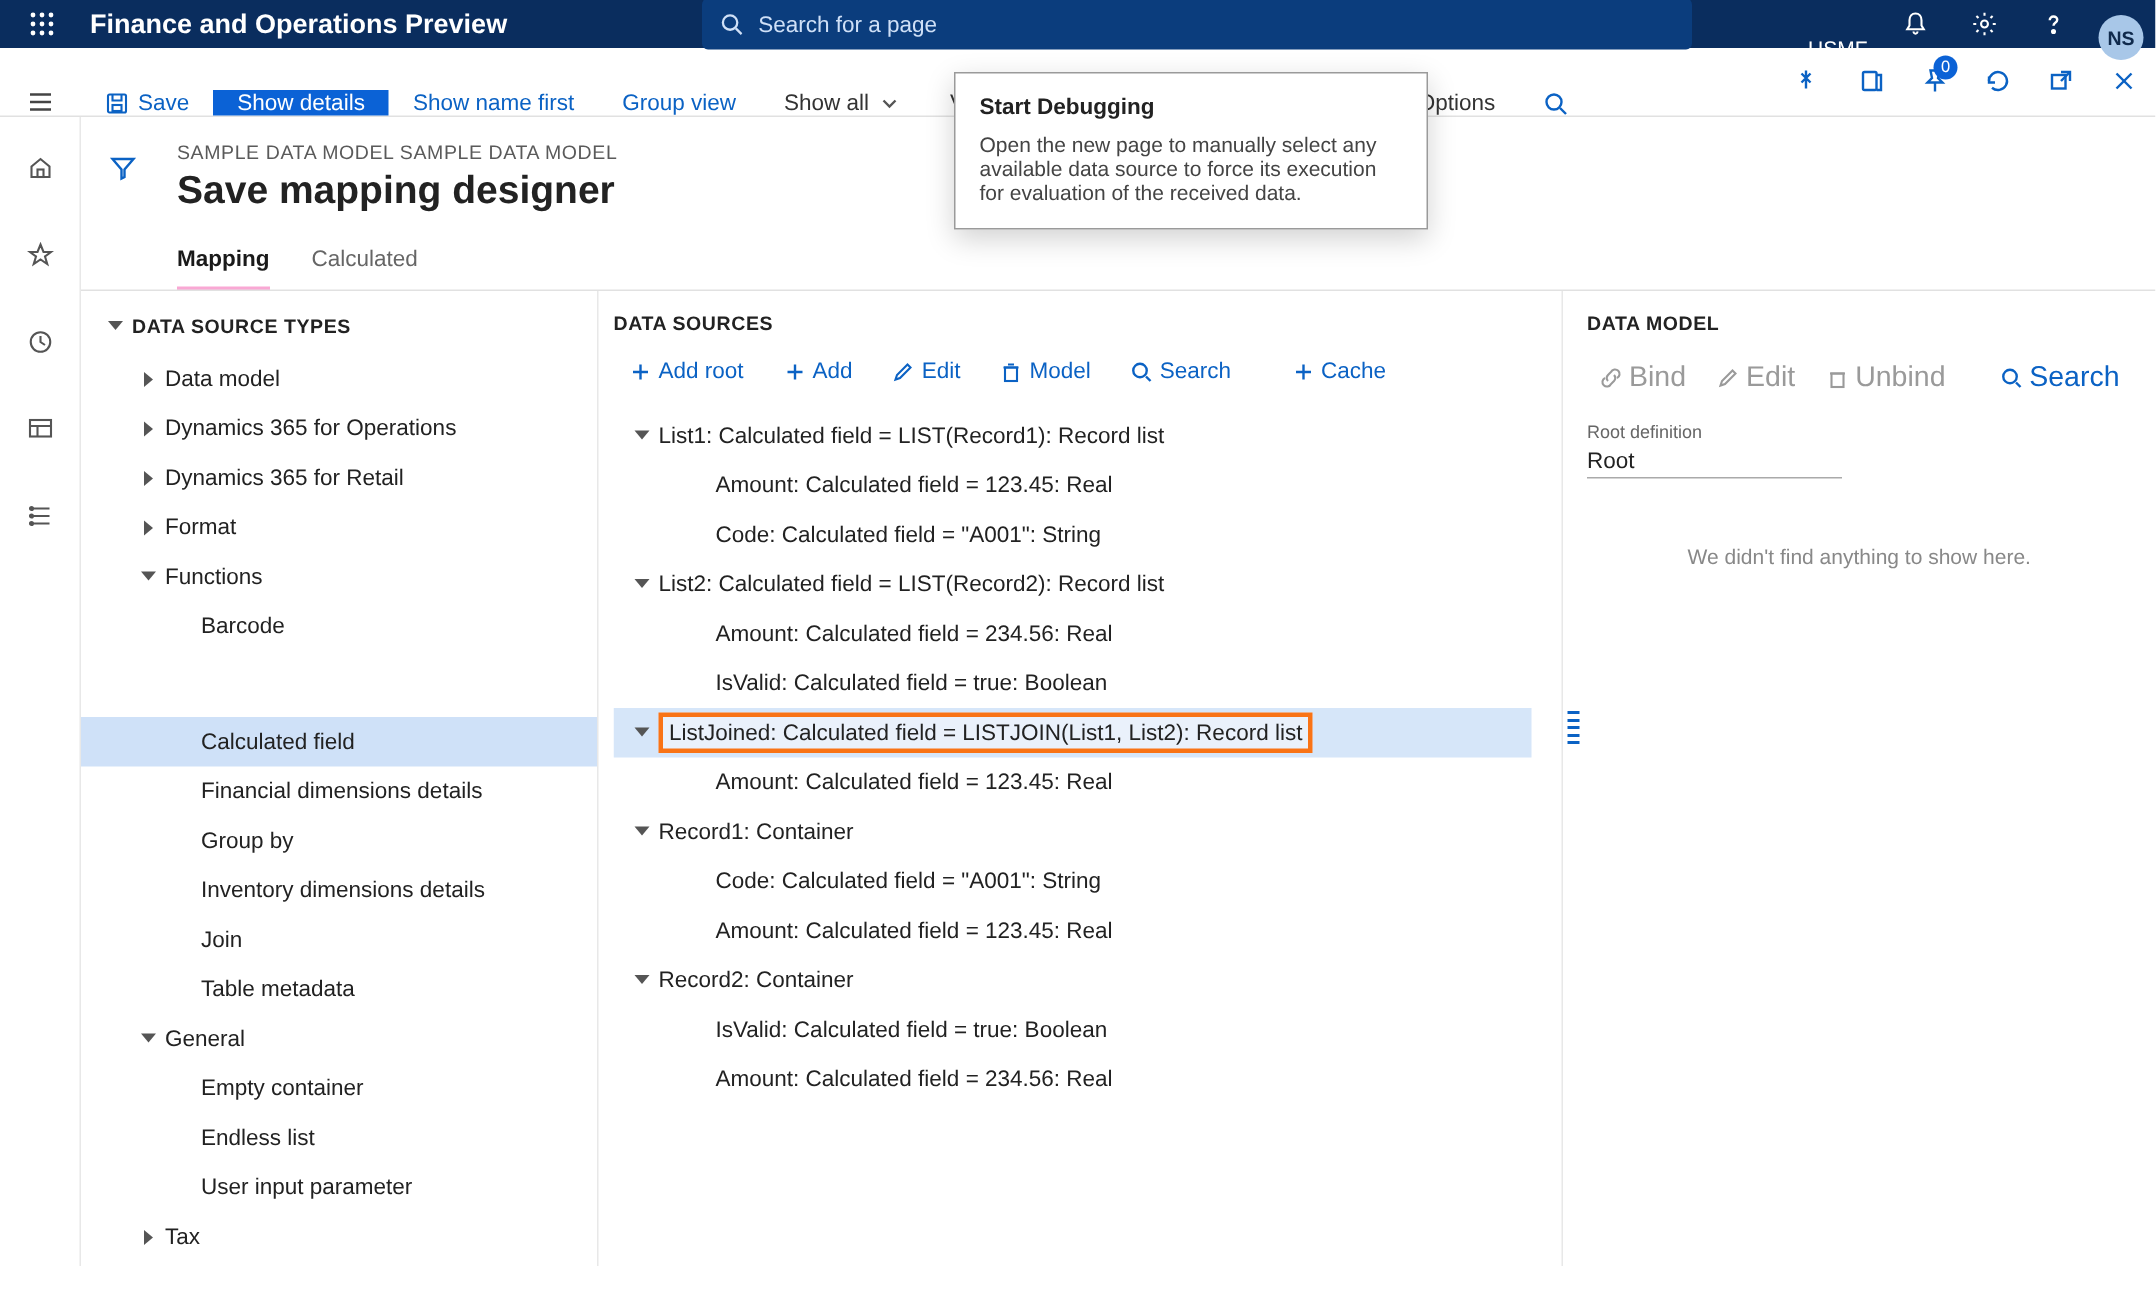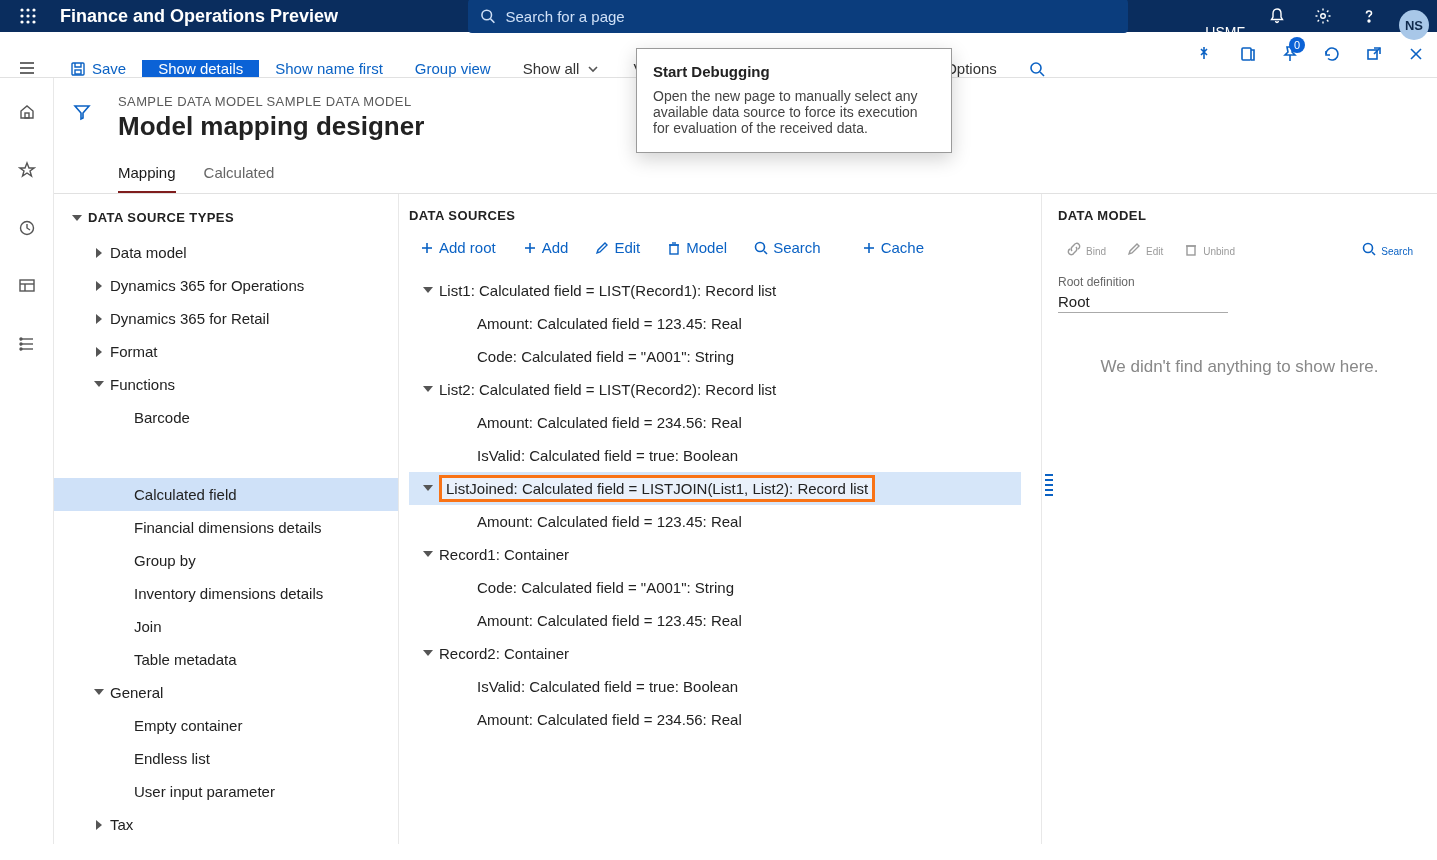--- a/index.html
+++ b/index.html
@@ -34,21 +34,21 @@
 .body { display: flex; height: calc(860px - 48px - 46px); }
 .navrail { width: 54px; border-right: 1px solid #e8e8e8; display: flex; flex-direction: column; align-items: center; padding-top: 18px; gap: 26px; color: #555; }
 .navrail .rail-btn { width: 54px; height: 32px; display: flex; align-items: center; justify-content: center; cursor: pointer; }
 
 .main { flex: 1; display: flex; flex-direction: column; position: relative; }
 .page-head { padding: 16px 18px 0 64px; }
 .breadcrumb { font-size: 13px; color: #5a5a5a; letter-spacing: 0.4px; }
 .page-title { font-size: 26px; font-weight: 600; color: #222; margin-top: 2px; }
 .tabs { display: flex; gap: 28px; margin-top: 22px; }
 .tabs .tab { font-size: 15px; color: #666; padding-bottom: 10px; cursor: pointer; }
-.tabs .tab.active { color: #1a1a1a; border-bottom: 3px solid #7f1d1d; font-weight: 400; }
+.tabs .tab.active { color: #1a1a1a; border-bottom: 3px solid #f9a8d4; font-weight: 700; }
 
 .filter-funnel { position: absolute; left: 12px; top: 18px; width: 32px; height: 32px; display: flex; align-items: center; justify-content: center; color: #0b62c4; cursor: pointer; }
 
 .columns { flex: 1; display: flex; overflow: hidden; border-top: 1px solid #e1e1e1; margin-top: -1px; }
 
 
 .col-types { width: 345px; border-right: 1px solid #e8e8e8; padding-top: 14px; }
 .col-types h4 { font-size: 13px; font-weight: 700; letter-spacing: 0.4px; color: #222; padding-left: 40px; margin-bottom: 10px; }
 .tree { font-size: 15px; color: #222; }
 .tree .row { display: flex; align-items: center; height: 33px; padding-left: 16px; cursor: pointer; }
@@ -67,25 +67,25 @@
 .src-tree .srow .caret { width: 22px; display: inline-flex; justify-content: center; color: #555; }
 .src-tree .srow.depth0 { padding-left: 8px; }
 .src-tree .srow.depth1 { padding-left: 46px; }
 .src-tree .srow.selected { background: #d6e6f9; }
 .src-tree .srow.selected .lbl { border: 3px solid #f97316; background: #eaf1fb; padding: 2px 4px; }
 
 
 .col-model { width: 396px; border-left: 1px solid #e8e8e8; padding: 14px 16px 0 16px; position: relative; }
 .col-model h4 { font-size: 13px; font-weight: 700; letter-spacing: 0.4px; color: #222; margin-bottom: 14px; }
 .model-actions { display: flex; align-items: center; gap: 4px; margin-bottom: 14px; }
-.model-actions .mbtn { display: flex; align-items: flex-end; gap: 4px; font-size: 10px; padding: 4px 8px; cursor: pointer; color: #9a9a9a; }
+.model-actions .mbtn { display: flex; align-items: center; gap: 4px; font-size: 19px; padding: 4px 8px; cursor: pointer; color: #9a9a9a; }
 .model-actions .mbtn.active { color: #0b62c4; }
 .fieldlabel { font-size: 12px; color: #666; margin-bottom: 2px; }
 .fieldval { font-size: 15px; color: #222; border-bottom: 1px solid #aaa; display: inline-block; min-width: 170px; padding: 2px 0; }
-.empty-msg { text-align: center; color: #888; font-size: 17px; margin-top: 44px; }
+.empty-msg { text-align: center; color: #888; font-size: 14px; margin-top: 44px; }
 .drag-handle { position: absolute; left: 3px; top: 280px; width: 8px; height: 24px; background: repeating-linear-gradient(180deg,#0b62c4 0 2px,transparent 2px 5px); cursor: ew-resize; }
 
 
 .tooltip { position: absolute; top: 48px; left: 636px; width: 316px; background: #fff; border: 1px solid #9a9a9a; box-shadow: 0 6px 18px rgba(0,0,0,.18); padding: 14px 16px 16px 16px; font-size: 14px; color: #444; z-index: 50; }
 .tooltip .tt-title { font-weight: 600; font-size: 15px; color: #222; margin-bottom: 8px; }
 
 
 .i16 { width: 16px; height: 16px; }
 .i18 { width: 18px; height: 18px; }
 
@@ -271,21 +271,21 @@
   </div>
 
   <div class="main">
     <div class="filter-funnel">
       <svg class="i18" viewBox="0 0 18 18" fill="none" stroke="#0b62c4" stroke-width="1.6">
           <polygon points="2,3 16,3 10,10 10,15 8,16 8,10"></polygon>
         </svg>
     </div>
     <div class="page-head">
       <div class="breadcrumb">SAMPLE DATA MODEL SAMPLE DATA MODEL</div>
-      <div class="page-title">Model mapping designer</div>
+      <div class="page-title">Save mapping designer</div>
       <div class="tabs">
         <div class="tab active">Mapping</div>
         <div class="tab">Calculated</div>
       </div>
     </div>
 
     <div class="columns">
 
       <div class="col-types">
         <div style="display:flex;align-items:center;gap:6px;padding-left:18px;margin-bottom:10px">

